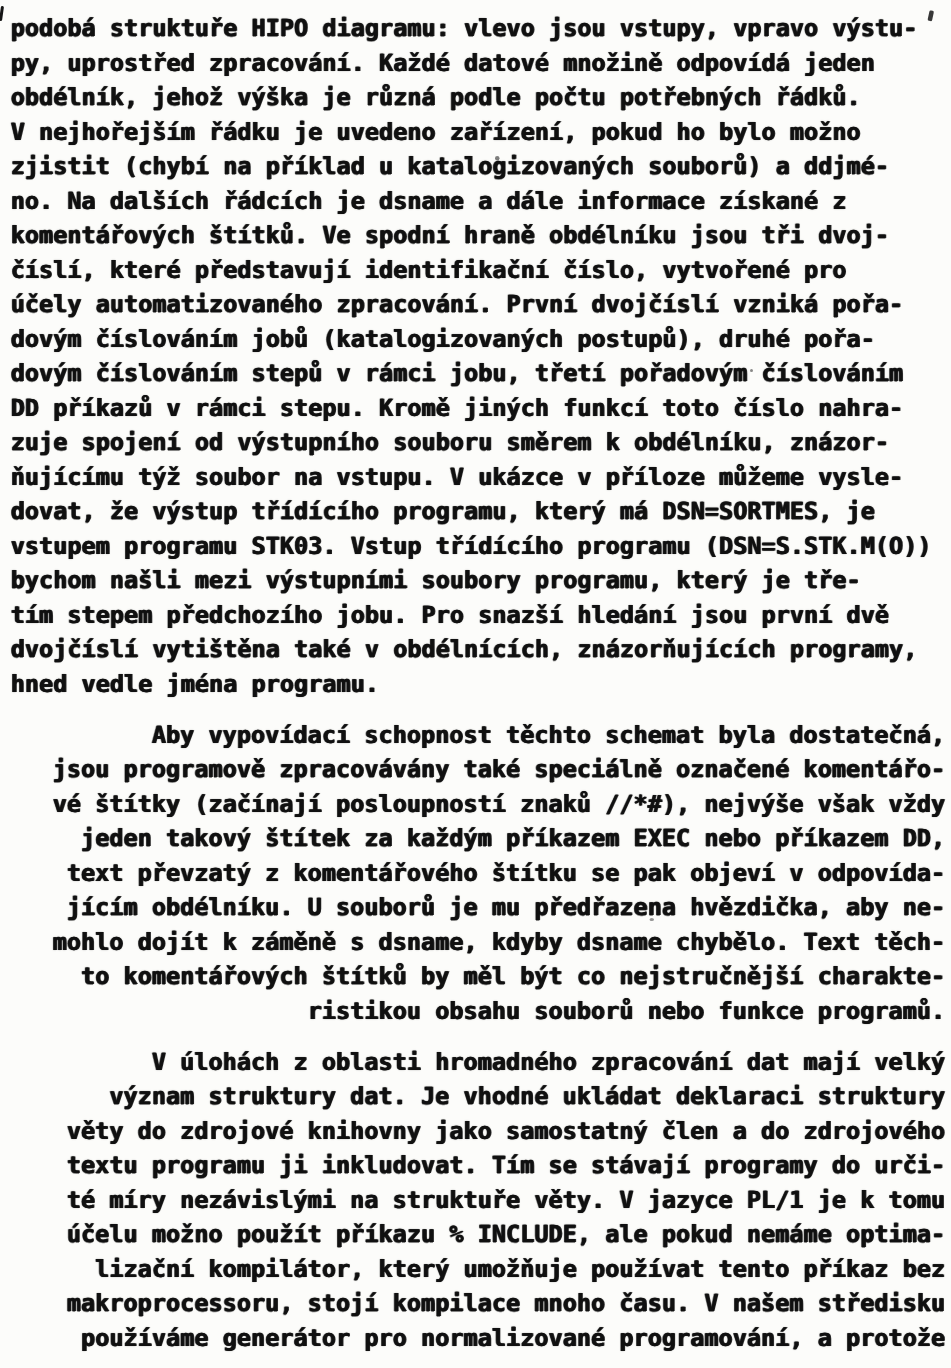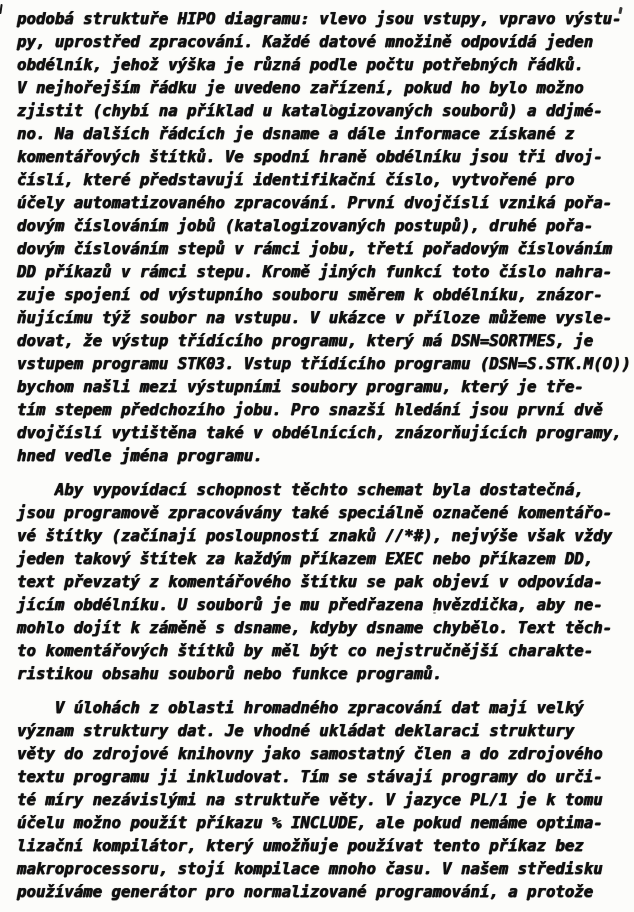--- a/index.html
+++ b/index.html
@@ -12,22 +12,21 @@
     background: #e8e8e6;
   }
   .scan-page {
     position: relative;
     width: 634px;
     height: 912px;
     margin: 0;
     background: var(--paper);
     overflow: hidden;
     box-sizing: border-box;
-    padding: 7px 4px 0 17px;
-    font-style: italic;
+    padding: 7px 4px 0 7px;
   }
   .doc-body {
     position: relative;
   }
   .para {
     font-family: "DejaVu Sans Mono", "Liberation Mono", monospace;
     font-weight: 700;
     font-size: 15.7px;
     line-height: 23px;
     color: var(--ink);
@@ -35,20 +34,21 @@
     margin: 0;
     
     text-shadow:
       0.6px 0 0 rgba(10,10,10,0.85),
       -0.4px 0 0 rgba(10,10,10,0.5),
       0 0.5px 0 rgba(10,10,10,0.45),
       0 0 1.2px rgba(20,20,20,0.35);
   }
   .para + .para {
     margin-top: 11px;
+    text-align: right;
   }
   
   .artifact {
     position: absolute;
     background: #151515;
   }
   .artifact.tick-top-left {
     left: 0; top: 4px; width: 2px; height: 10px;
     transform: rotate(8deg);
     border-radius: 1px;

